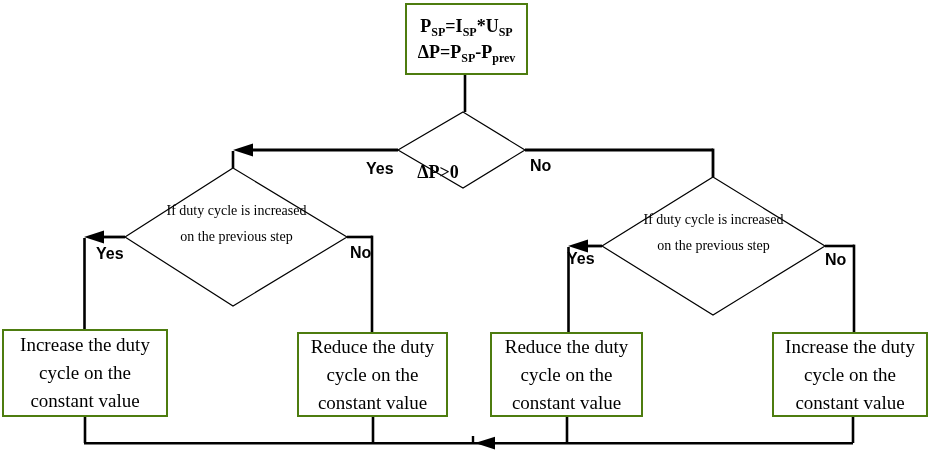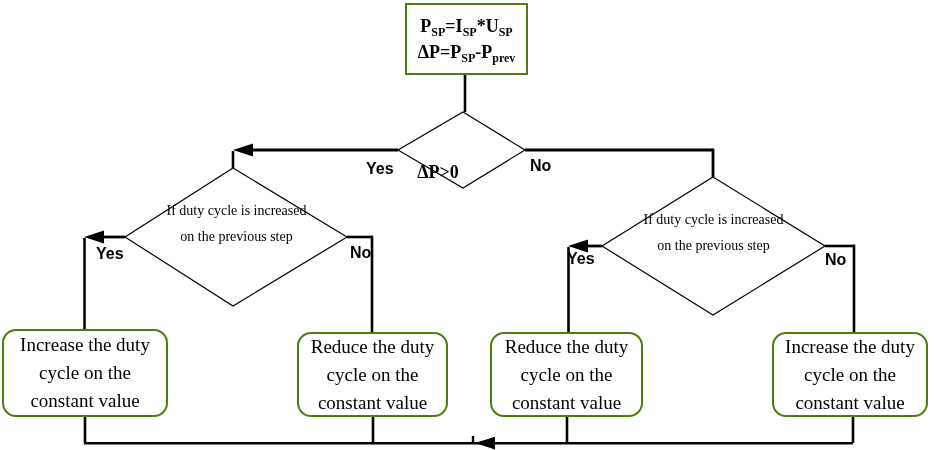--- a/index.html
+++ b/index.html
@@ -1,21 +1,21 @@
 <!DOCTYPE html>
 <html><head>
 <meta charset="utf-8">
 <style>
   html,body{margin:0;padding:0;background:#fff;}
   #stage{position:relative;width:937px;height:450px;background:#fff;overflow:hidden;
          font-family:"Liberation Serif", serif;color:#000;}
   #wires{position:absolute;left:0;top:0;width:937px;height:450px;}
   .node{position:absolute;box-sizing:border-box;background:#fff;border:2px solid #4d7c0f;
         display:flex;align-items:center;justify-content:center;text-align:center;}
-  .action{font-size:19px;line-height:28px;padding:0 4px;border-radius:14px;}
+  .action{font-size:19px;line-height:28px;padding:0 4px;}
   .startbox{flex-direction:column;font-weight:bold;font-size:18px;line-height:26px;}
   .startbox sub{font-size:12px;font-weight:bold;vertical-align:-4px;line-height:0;}
   .dlabel{position:absolute;text-align:center;font-size:14px;line-height:26px;}
   .dlabel.small{font-size:18px;font-weight:bold;}
   .branch{position:absolute;font-family:"Liberation Sans", sans-serif;font-size:16px;
           font-weight:600;line-height:16px;margin-top:31px;}
 </style>
 </head>
 <body>
 

